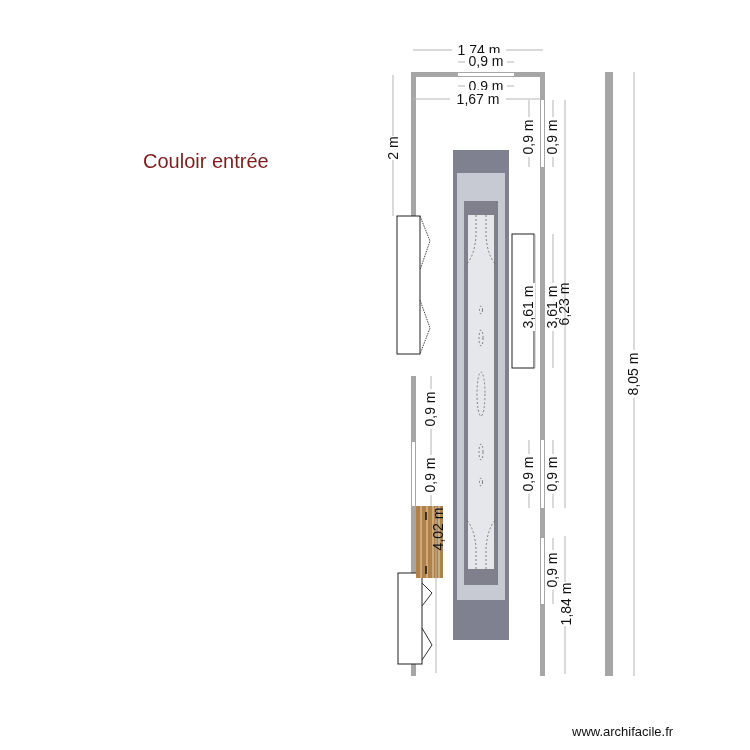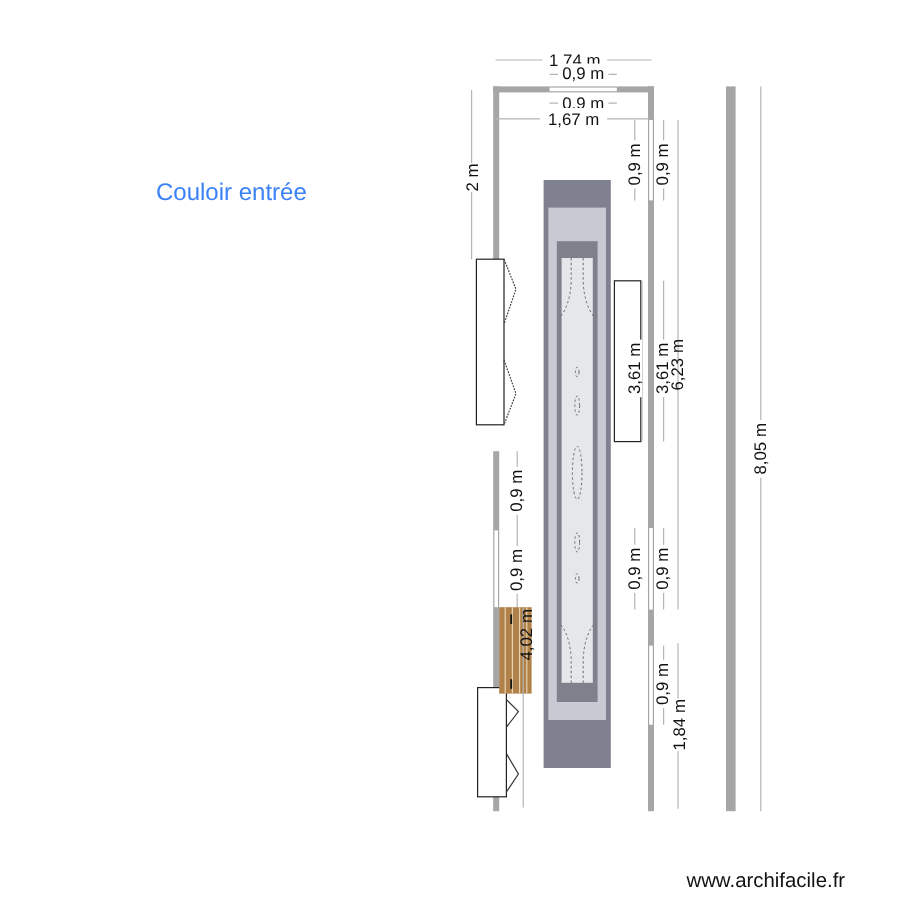--- a/index.html
+++ b/index.html
@@ -1,18 +1,18 @@
 <!DOCTYPE html>
 <html><head>
 <meta charset="utf-8">
 <style>
   html, body { margin:0; padding:0; background:#ffffff; }
   body { width:750px; height:750px; position:relative; overflow:hidden; font-family:"Liberation Sans", sans-serif; }
-  .title { position:absolute; left:130px; top:150px; font-size:20px; color:#3b82f6; }
-  .footer { position:absolute; left:572px; top:724px; font-size:17px; color:#111; }
+  .title { position:absolute; left:143px; top:150px; font-size:20px; color:#7f1d1d; }
+  .footer { position:absolute; left:572px; top:724px; font-size:13px; color:#111; }
   svg { position:absolute; left:0; top:0; }
   .dim { font-family:"Liberation Sans", sans-serif; font-size:14px; fill:#111; }
 </style>
 </head>
 <body>
 
 <div class="title">Couloir entrée</div>
 <div class="footer">www.archifacile.fr</div>
 
 <svg width="750" height="750" viewBox="0 0 750 750">

